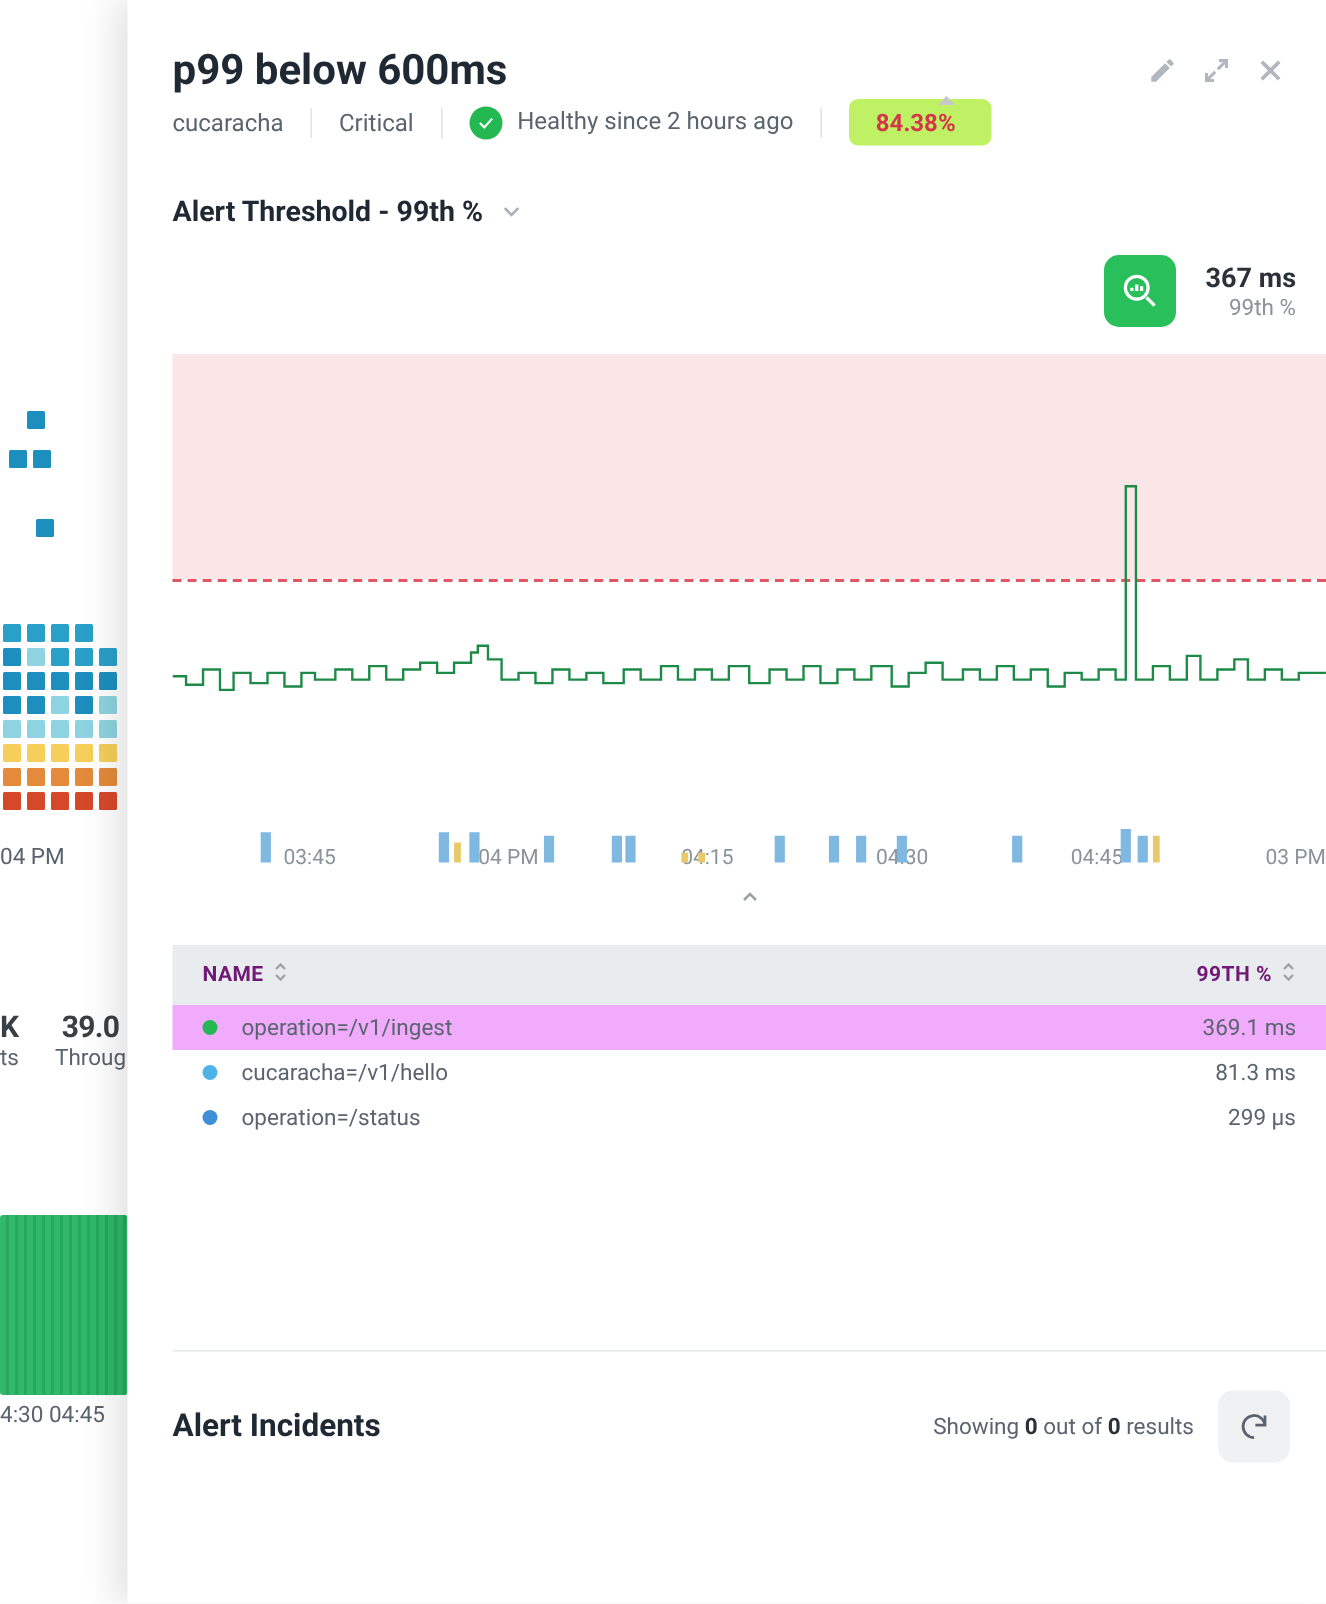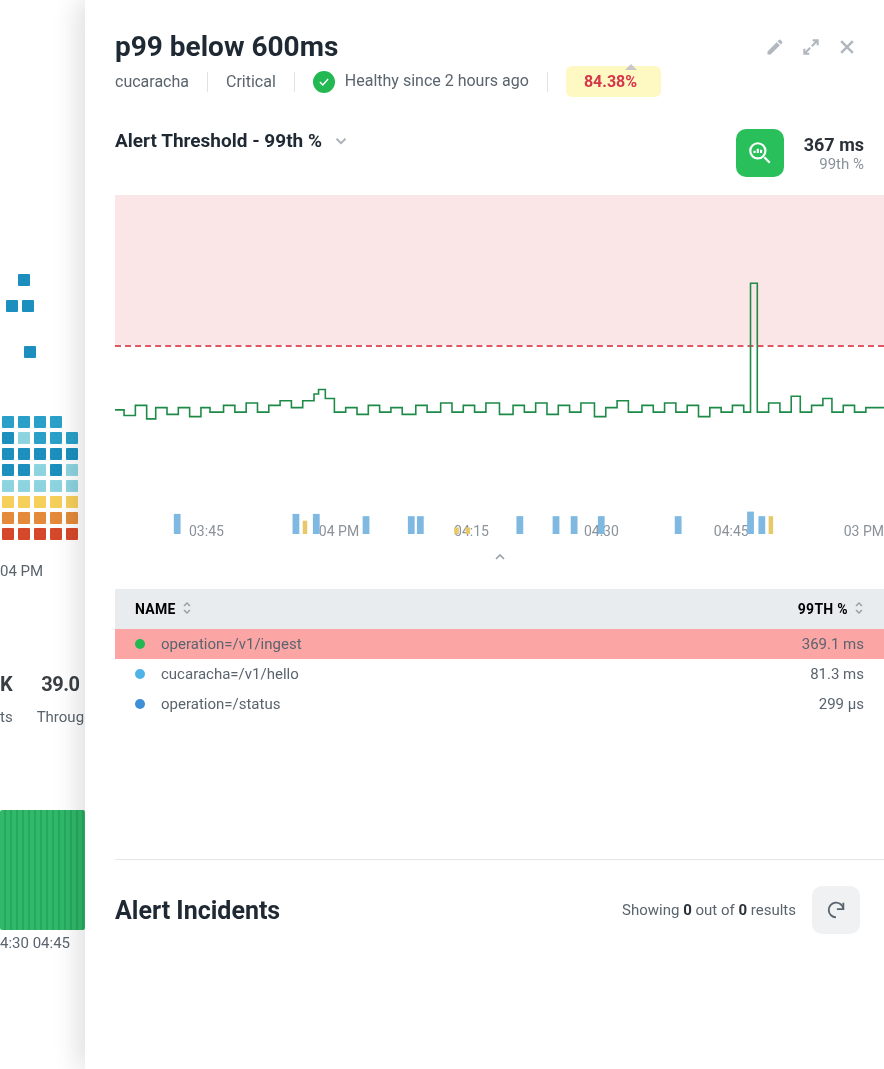--- a/index.html
+++ b/index.html
@@ -5,78 +5,78 @@
 * { box-sizing: border-box; margin: 0; padding: 0; }
 body { font-family: -apple-system, BlinkMacSystemFont, "Segoe UI", Roboto, Helvetica, Arial, sans-serif; background: #f5f5f5; width: 884px; height: 1069px; overflow: hidden; position: relative; }
 
 
 .bg { position: absolute; inset: 0; background: #fff; filter: blur(0.5px); }
 .bg-heatmap { position: absolute; left: 0; top: 260px; width: 85px; height: 290px; }
 .bg-heatmap .cell { position: absolute; width: 12px; height: 12px; border-radius: 1px; }
 .bg-xlabel1 { position: absolute; left: 0; top: 562px; color: #5a646e; font-size: 15px; }
 .bg-kpi { position: absolute; left: 0; top: 672px; color: #3a3f44; text-align: center; width: 85px; }
 .bg-kpi .v { font-size: 20px; font-weight: 700; letter-spacing: -0.5px; }
-.bg-kpi .lbl { font-size: 15px; color: #5a646e; margin-top: 12px; }
+.bg-kpi .lbl { font-size: 15px; color: #5a646e; }
 .bg-greenbar { position: absolute; left: 0; top: 810px; width: 85px; height: 120px; background: repeating-linear-gradient(90deg, #30b96a 0 4px, #27a85e 4px 6px); border-radius: 2px; }
 .bg-xlabel2 { position: absolute; left: 0; top: 934px; color: #5a646e; font-size: 15px; white-space: nowrap; }
 
 
 .panel { position: absolute; left: 85px; top: 0; right: 0; bottom: 0; background: #fff; box-shadow: -8px 0 24px rgba(0,0,0,0.12); display: flex; flex-direction: column; }
 .panel-inner { padding: 30px 0 0 30px; flex: 1; overflow: auto; }
 
 
 .header-row { display: flex; align-items: center; gap: 10px; padding-right: 24px; }
 .title { font-size: 28px; font-weight: 700; color: #1f2933; flex: 1; }
 .icon-btn { width: 26px; height: 26px; display: flex; align-items: center; justify-content: center; color: #b0b7be; cursor: pointer; }
 
 .meta-row { display: flex; align-items: center; gap: 18px; margin-top: 3px; font-size: 16px; color: #5a646e; }
 .meta-row .sep { width: 1px; height: 20px; background: #dfe3e7; }
 .status-wrap { display: flex; align-items: flex-start; gap: 10px; }
 .status-ico { width: 22px; height: 22px; border-radius: 50%; background: #23b852; display: flex; align-items: center; justify-content: center; }
 .status-ico svg { stroke: #fff; stroke-width: 2.5; fill: none; }
-.pct-badge { position: relative; background: #fef9c3; color: #d63649; font-weight: 700; font-size: 16px; padding: 6px 24px 6px 18px; border-radius: 6px; }
+.pct-badge { position: relative; background: #bef264; color: #d63649; font-weight: 700; font-size: 16px; padding: 6px 24px 6px 18px; border-radius: 6px; }
 .pct-badge::before { content: ""; position: absolute; top: -8px; right: 24px; width: 0; height: 0; border: 6px solid transparent; border-bottom-color: #c8c8c8; }
 
 
 .chart-header { display: flex; align-items: flex-start; justify-content: space-between; margin-top: 32px; padding-right: 20px; }
 .chart-title { display: flex; align-items: center; gap: 10px; font-size: 19px; font-weight: 700; color: #1f2933; cursor: pointer; }
 .chart-title svg { stroke: #aab1b8; }
-.chart-right { display: flex; align-items: center; gap: 20px; }
+.chart-right { display: flex; align-items: center; gap: 20px; margin-top: 41px; }
 .zoom-btn { width: 48px; height: 48px; border-radius: 10px; background: #29c05b; display: flex; align-items: center; justify-content: center; cursor: pointer; }
 .zoom-btn svg { stroke: #fff; stroke-width: 2; fill: none; }
 .metric-box { text-align: right; }
 .metric-box .val { font-size: 18px; font-weight: 700; color: #2a3138; }
 .metric-box .lbl { font-size: 15px; color: #8a929a; }
 
 
 .chart-area { margin-top: 18px; display: flex; gap: 12px; height: 320px; padding-right: 0; }
 .y-axis { display: flex; flex-direction: column; justify-content: space-between; align-items: flex-end; width: 62px; padding: 0 4px 20px 0; color: #8a929a; font-size: 14px; }
 .plot { flex: 1; position: relative; }
 .danger-zone { position: absolute; left: 0; right: 0; top: 0; height: 150px; background: #fbe6e7; }
 .threshold-line { position: absolute; left: 0; right: 0; top: 150px; border-top: 2px dashed #e15662; }
 .data-svg { position: absolute; inset: 0; }
 .x-axis { display: flex; justify-content: space-between; padding: 8px 0 0 74px; color: #8a929a; font-size: 14px; }
 .collapse-handle { text-align: center; margin: 10px 0 20px; color: #9aa1a8; cursor: pointer; }
 
 
 .ops-table { background: #fff; margin-right: 0; }
-.ops-head { display: flex; align-items: center; background: #e9ecef; padding: 12px 20px; color: #000000; font-size: 14px; font-weight: 700; letter-spacing: 0.3px; }
+.ops-head { display: flex; align-items: center; background: #e9ecef; padding: 12px 20px; color: #701a75; font-size: 14px; font-weight: 700; letter-spacing: 0.3px; }
 .col-n { flex: 1; display: flex; align-items: center; gap: 6px; }
 .col-v { width: 140px; text-align: right; display: flex; align-items: center; justify-content: flex-end; gap: 6px; }
 .sort-ico svg { stroke: #9aa1a8; }
 .ops-row { display: flex; align-items: center; padding: 6px 20px; color: #5a646e; font-size: 15px; }
-.ops-row:first-of-type { background: #fca5a5; }
+.ops-row:first-of-type { background: #f0abfc; }
 .dot { width: 10px; height: 10px; border-radius: 50%; margin-right: 16px; }
 .ops-row .name { flex: 1; }
 .ops-row .val { width: 140px; text-align: right; }
 
 
 .incidents { border-top: 1px solid #e4e7ea; margin-top: 140px; padding: 26px 24px 0 0; }
 .inc-head { display: flex; align-items: center; gap: 16px; }
-.inc-title { font-size: 25px; font-weight: 700; color: #1f2933; flex: 1; }
+.inc-title { font-size: 21px; font-weight: 700; color: #1f2933; flex: 1; }
 .inc-count { color: #5a646e; font-size: 15px; }
 .inc-count b { color: #2a3138; }
 .refresh-btn { width: 48px; height: 48px; border-radius: 10px; background: #eff1f3; display: flex; align-items: center; justify-content: center; cursor: pointer; }
 .refresh-btn svg { stroke: #5a646e; stroke-width: 2; fill: none; }
 
 .inc-table-head { display: flex; align-items: center; background: #eef0f2; border-radius: 6px; margin-top: 20px; padding: 14px 18px; color: #3a3f44; font-size: 14px; font-weight: 700; letter-spacing: 0.3px; }
 .inc-col-status { width: 110px; }
 .inc-col-dur { width: 280px; }
 .inc-col-start { flex: 1; display: flex; align-items: center; gap: 6px; }
 </style>

